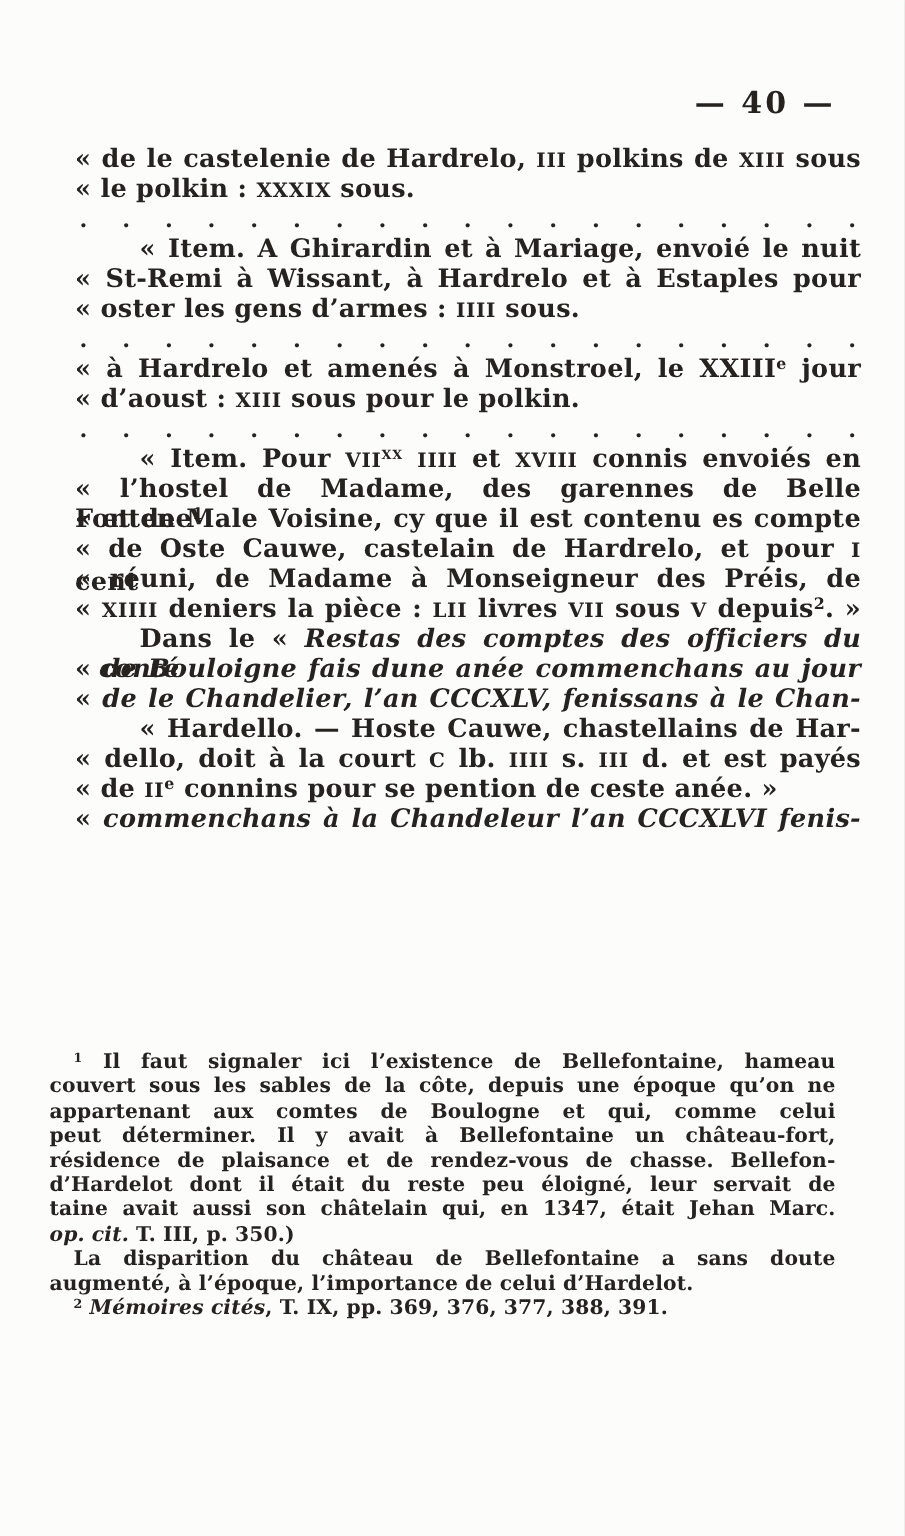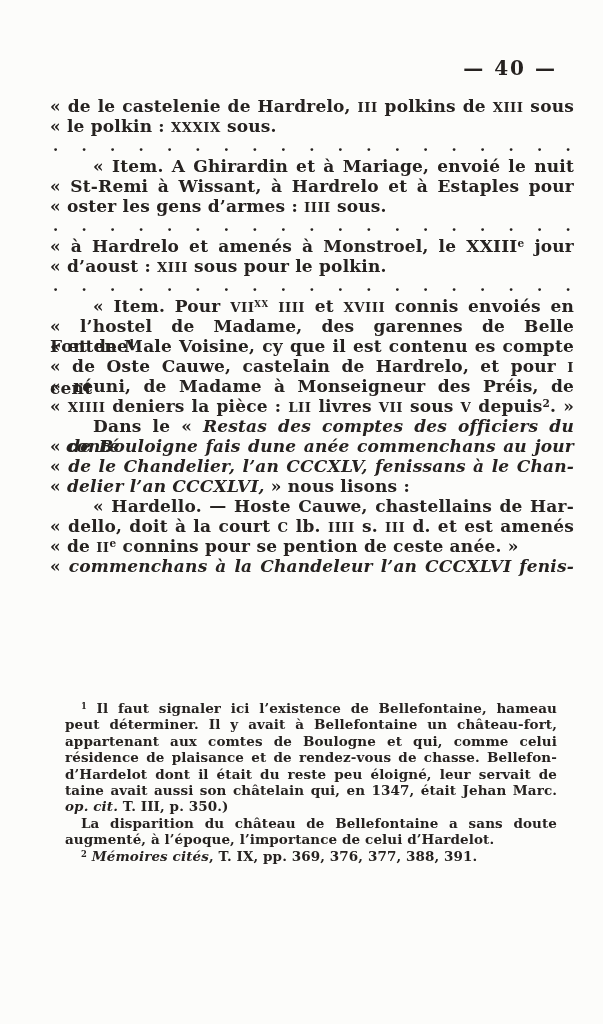--- a/index.html
+++ b/index.html
@@ -20,21 +20,21 @@
   }
   .body-text{
     position:absolute;left:50px;top:96px;width:524px;
     font-size:17px;letter-spacing:.2px;
   }
   .footnotes{
     position:absolute;left:33px;top:700px;width:524px;
     font-size:13.5px;letter-spacing:.1px;
   }
   .line{height:20px;line-height:20px;white-space:normal;}
-  .footnotes .line{height:16.4px;line-height:16.4px;margin-left:32px;}
+  .footnotes .line{height:16.4px;line-height:16.4px;}
   .line.j{text-align:justify;text-align-last:justify;}
   .body-text .line.par{text-indent:27px;margin-left:16px;}
   .footnotes .line.par{text-indent:16px;}
   .i{font-style:italic;}
   .sc{font-size:.78em;text-transform:uppercase;letter-spacing:.5px;}
   .sup{font-size:.62em;vertical-align:.45em;line-height:0;}
   .sc.sup{font-size:.5em;vertical-align:.6em;text-transform:uppercase;line-height:0;}
   .line.dots{
     display:flex;justify-content:space-between;align-items:center;
     padding:0 3px;font-size:15px;height:20px;
@@ -119,31 +119,31 @@
       </div>
       <div class="line par j"><span>« Item. Pour </span><span class="sc">vii</span><span class="sc sup">xx</span><span> </span><span class="sc">iiii</span><span> et </span><span class="sc">xviii</span><span> connis envoiés en</span></div>
       <div class="line cont j"><span>« l’hostel de Madame, des garennes de Belle Fontene</span><span class="sup">1</span></div>
       <div class="line cont j"><span>« et de Male Voisine, cy que il est contenu es compte</span></div>
       <div class="line cont j"><span>« de Oste Cauwe, castelain de Hardrelo, et pour </span><span class="sc">i</span><span> cent</span></div>
       <div class="line cont j"><span>« réuni, de Madame à Monseigneur des Préis, de</span></div>
       <div class="line cont j"><span>« </span><span class="sc">xiiii</span><span> deniers la pièce : </span><span class="sc">lii</span><span> livres </span><span class="sc">vii</span><span> sous </span><span class="sc">v</span><span> depuis</span><span class="sup">2</span><span>. »</span></div>
       <div class="line par j"><span>Dans le « </span><span class="i">Restas des comptes des officiers du conté</span></div>
       <div class="line cont j"><span>« </span><span class="i">de Bouloigne fais dune anée commenchans au jour</span></div>
       <div class="line cont j"><span>« </span><span class="i">de le Chandelier, l’an CCCXLV, fenissans à le Chan-</span></div>
-      <div class="line cont"><span>« </span><span class="i">delier l’an CCCXLVI,</span><span> » nous lisons :</span></div>
       <div class="line par j"><span>« Hardello. — Hoste Cauwe, chastellains de Har-</span></div>
-      <div class="line cont j"><span>« dello, doit à la court </span><span class="sc">c</span><span> lb. </span><span class="sc">iiii</span><span> s. </span><span class="sc">iii</span><span> d. et est amenés</span></div>
+      <div class="line cont j"><span>« dello, doit à la court </span><span class="sc">c</span><span> lb. </span><span class="sc">iiii</span><span> s. </span><span class="sc">iii</span><span> d. et est payés</span></div>
       <div class="line cont"><span>« de </span><span class="sc">ii</span><span class="sup">e</span><span> connins pour se pention de ceste anée. »</span></div>
       <div class="line cont j"><span>« </span><span class="i">commenchans à la Chandeleur l’an CCCXLVI fenis-</span></div>
     </div>
 
   <div class="footnotes">
       <div class="line par j"><span class="sup">1</span><span> Il faut signaler ici l’existence de Bellefontaine, hameau</span></div>
+      <div class="line cont j"><span>couvert sous les sables de la côte, depuis une époque qu’on ne</span></div>
+      <div class="line cont j"><span>appartenant aux comtes de Boulogne et qui, comme celui</span></div>
       <div class="line cont j"><span>peut déterminer. Il y avait à Bellefontaine un château-fort,</span></div>
-      <div class="line cont j"><span>appartenant aux comtes de Boulogne et qui, comme celui</span></div>
       <div class="line cont j"><span>résidence de plaisance et de rendez-vous de chasse. Bellefon-</span></div>
       <div class="line cont j"><span>d’Hardelot dont il était du reste peu éloigné, leur servait de</span></div>
       <div class="line cont j"><span>taine avait aussi son châtelain qui, en 1347, était Jehan Marc.</span></div>
       <div class="line cont"><span class="i">op. cit.</span><span> T. III, p. 350.)</span></div>
       <div class="line par j"><span>La disparition du château de Bellefontaine a sans doute</span></div>
       <div class="line cont"><span>augmenté, à l’époque, l’importance de celui d’Hardelot.</span></div>
       <div class="line par"><span class="sup">2</span><span> </span><span class="i">Mémoires cités</span><span>, T. IX, pp. 369, 376, 377, 388, 391.</span></div>
     </div>
 </div>
 

